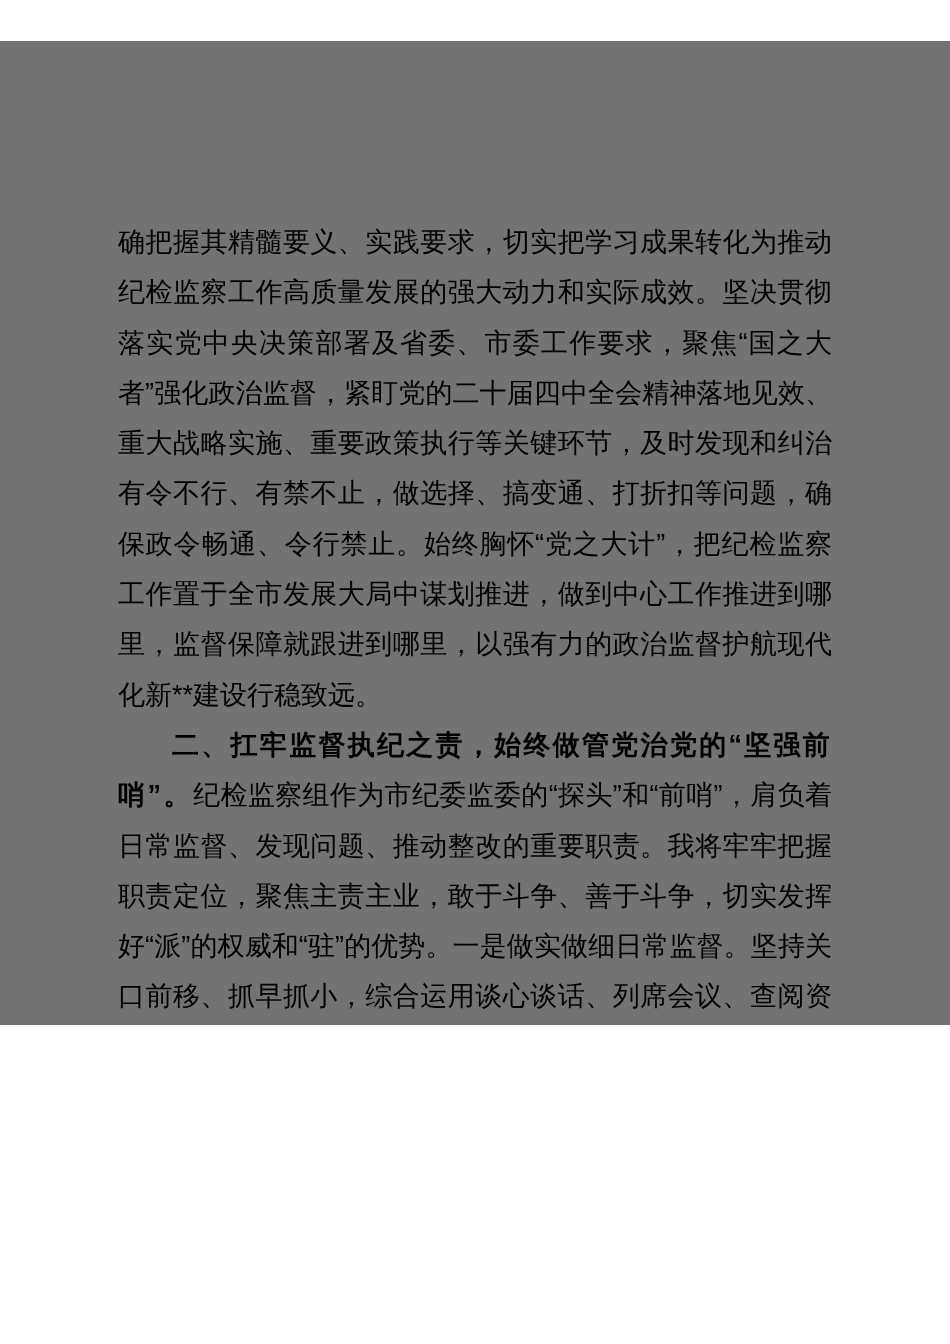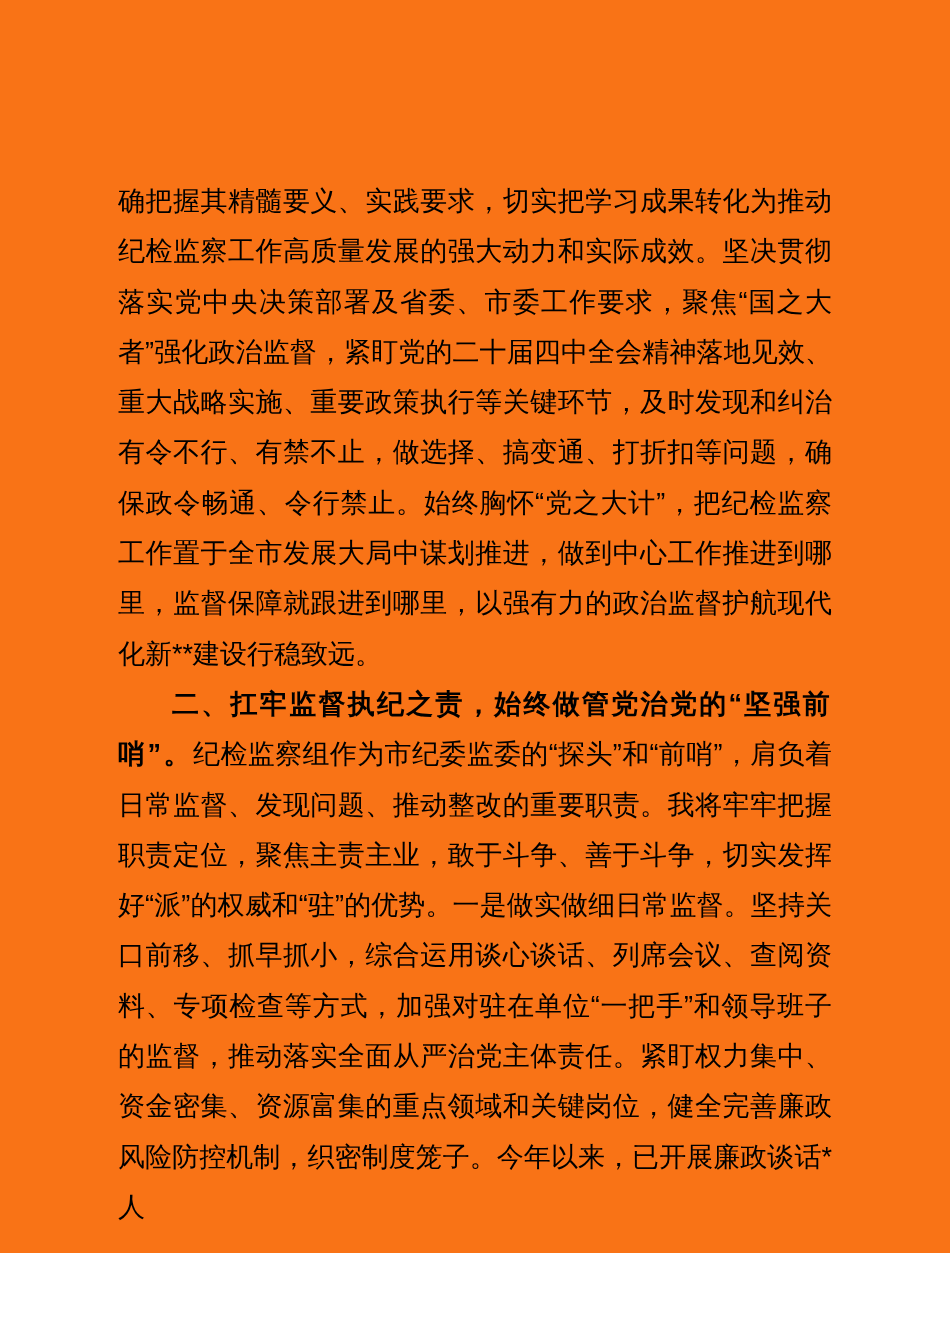--- a/index.html
+++ b/index.html
@@ -3,25 +3,26 @@
 <meta charset="utf-8">
 <style>
   html, body {
     margin: 0;
     padding: 0;
     background: #ffffff;
   }
   .page {
     position: relative;
     width: 950px;
-    height: 1253px;
-    background: #f97316;
+    height: 984px;
+    background: #737373;
     color: #000000;
     font-family: "Liberation Sans", sans-serif;
     overflow: hidden;
+    margin-top: 41px;
   }
   .doc-body {
     position: absolute;
     left: 118px;
     top: 176px;
     width: 714px;
   }
   .para {
     margin: 0;
     padding: 0;

